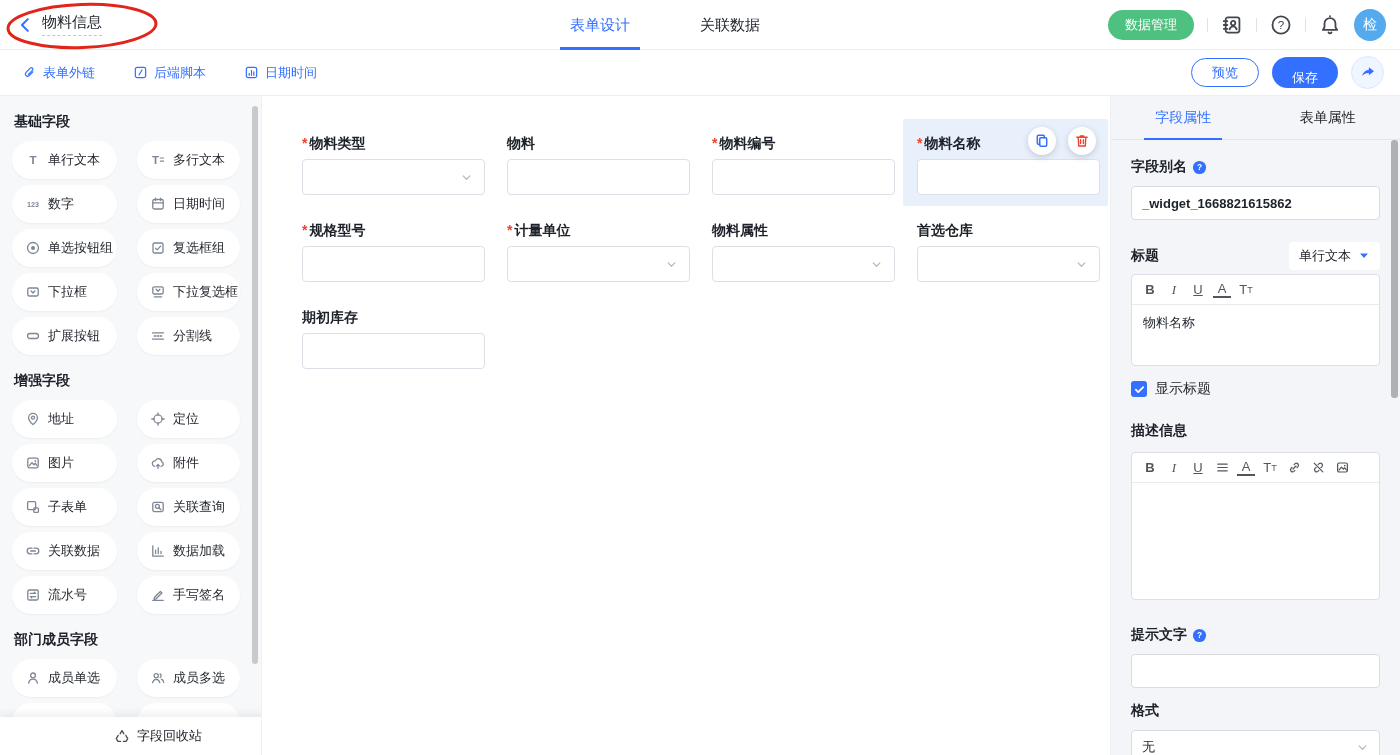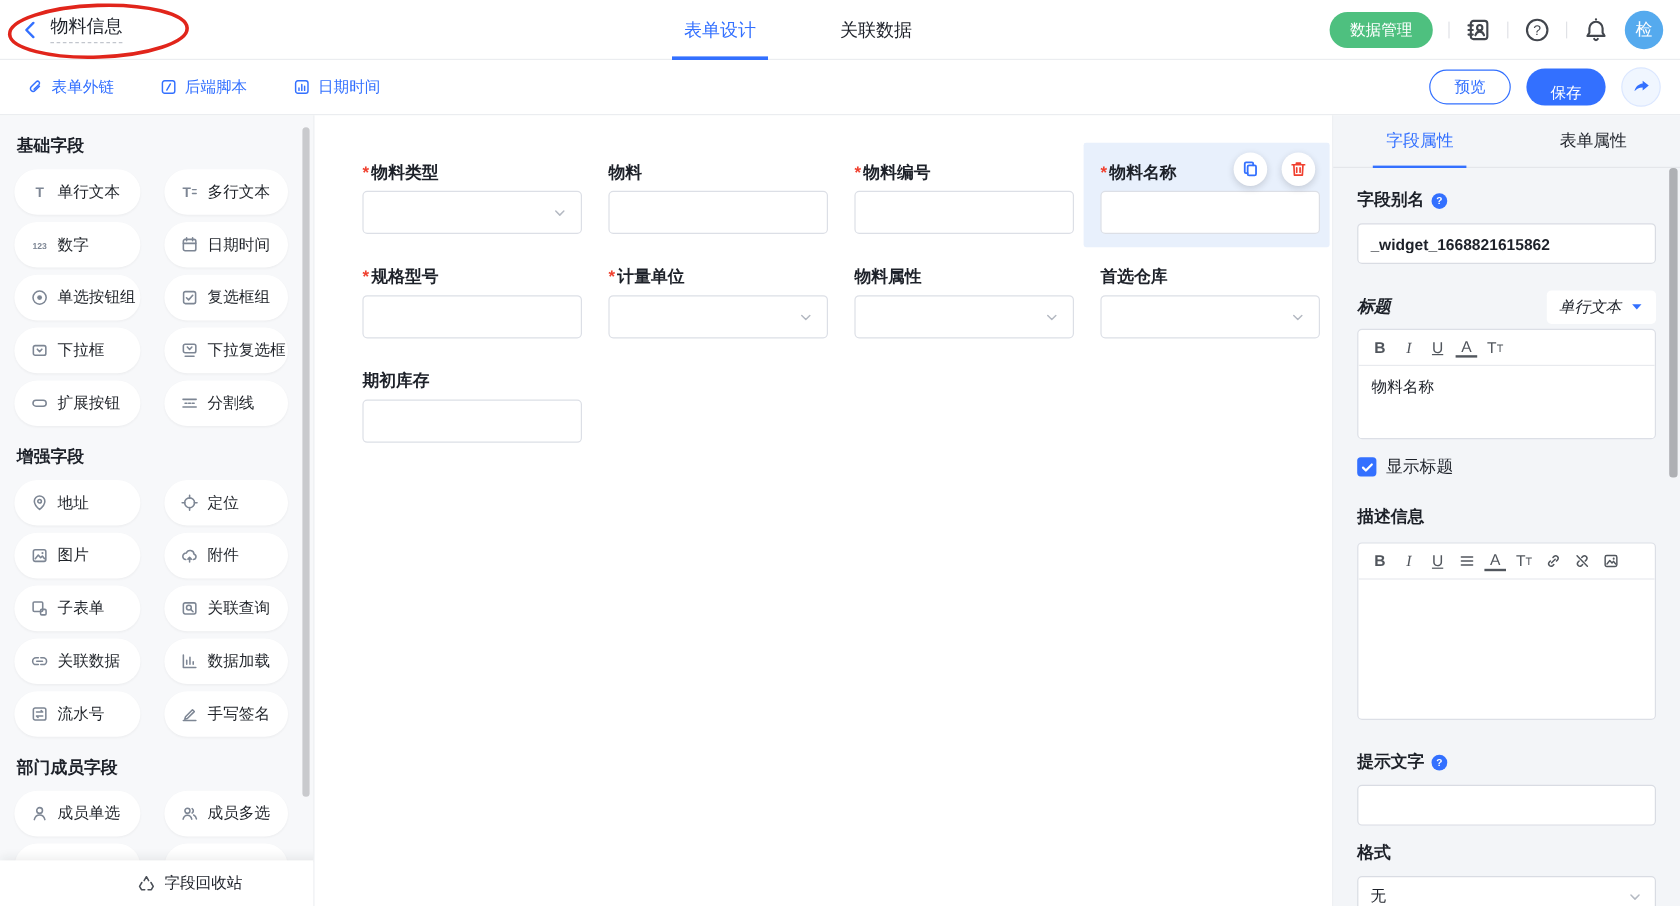--- a/index.html
+++ b/index.html
@@ -85,21 +85,21 @@
     color:#1d2129; cursor:pointer; position:relative; }
   .rp-tab.active { color:#3370ff; font-weight:500; }
   .rp-tab.active::after { content:""; position:absolute; left:50%; transform:translateX(-50%); bottom:-1px;
     width:78px; height:2px; background:#3370ff; }
   .rp-body { padding:18px 20px 0 20px; }
   .rp-label { font-size:14px; font-weight:bold; color:#1d2129; display:flex; align-items:center; gap:5px; }
   .rp-label .icon { width:15px; height:15px; }
   .rp-input { width:100%; height:34px; border:1px solid #d9dce3; border-radius:4px; background:#fff;
     font-size:13px; color:#1d2129; padding:0 10px; outline:none;
     font-family:"Liberation Sans","DejaVu Sans",sans-serif;font-weight:bold; }
-  .title-row { margin-top:22px; display:flex; align-items:center; justify-content:space-between;font-style:italic; }
+  .title-row { margin-top:22px; display:flex; align-items:center; justify-content:space-between; }
   .type-select { height:28px; background:#fff; border-radius:4px; display:flex; align-items:center;
     gap:7px; padding:0 10px; font-size:13px; cursor:pointer; }
   .type-select .icon { width:12px; height:12px; color:#3370ff; }
   .editor { margin-top:4px; background:#fff; border:1px solid #dcdfe6; border-radius:4px; overflow:hidden; }
   .editor-toolbar { height:30px; display:flex; align-items:center; gap:6px; padding:0 9px;
     border-bottom:1px solid #e8eaee; color:#51565d; }
   .rt { min-width:18px; height:20px; display:inline-flex; align-items:center; justify-content:center;
     font-size:13px; cursor:pointer; }
   .rt-b { font-weight:bold; }
   .rt-i { font-family:"Liberation Serif","DejaVu Serif",serif; font-style:italic; }

